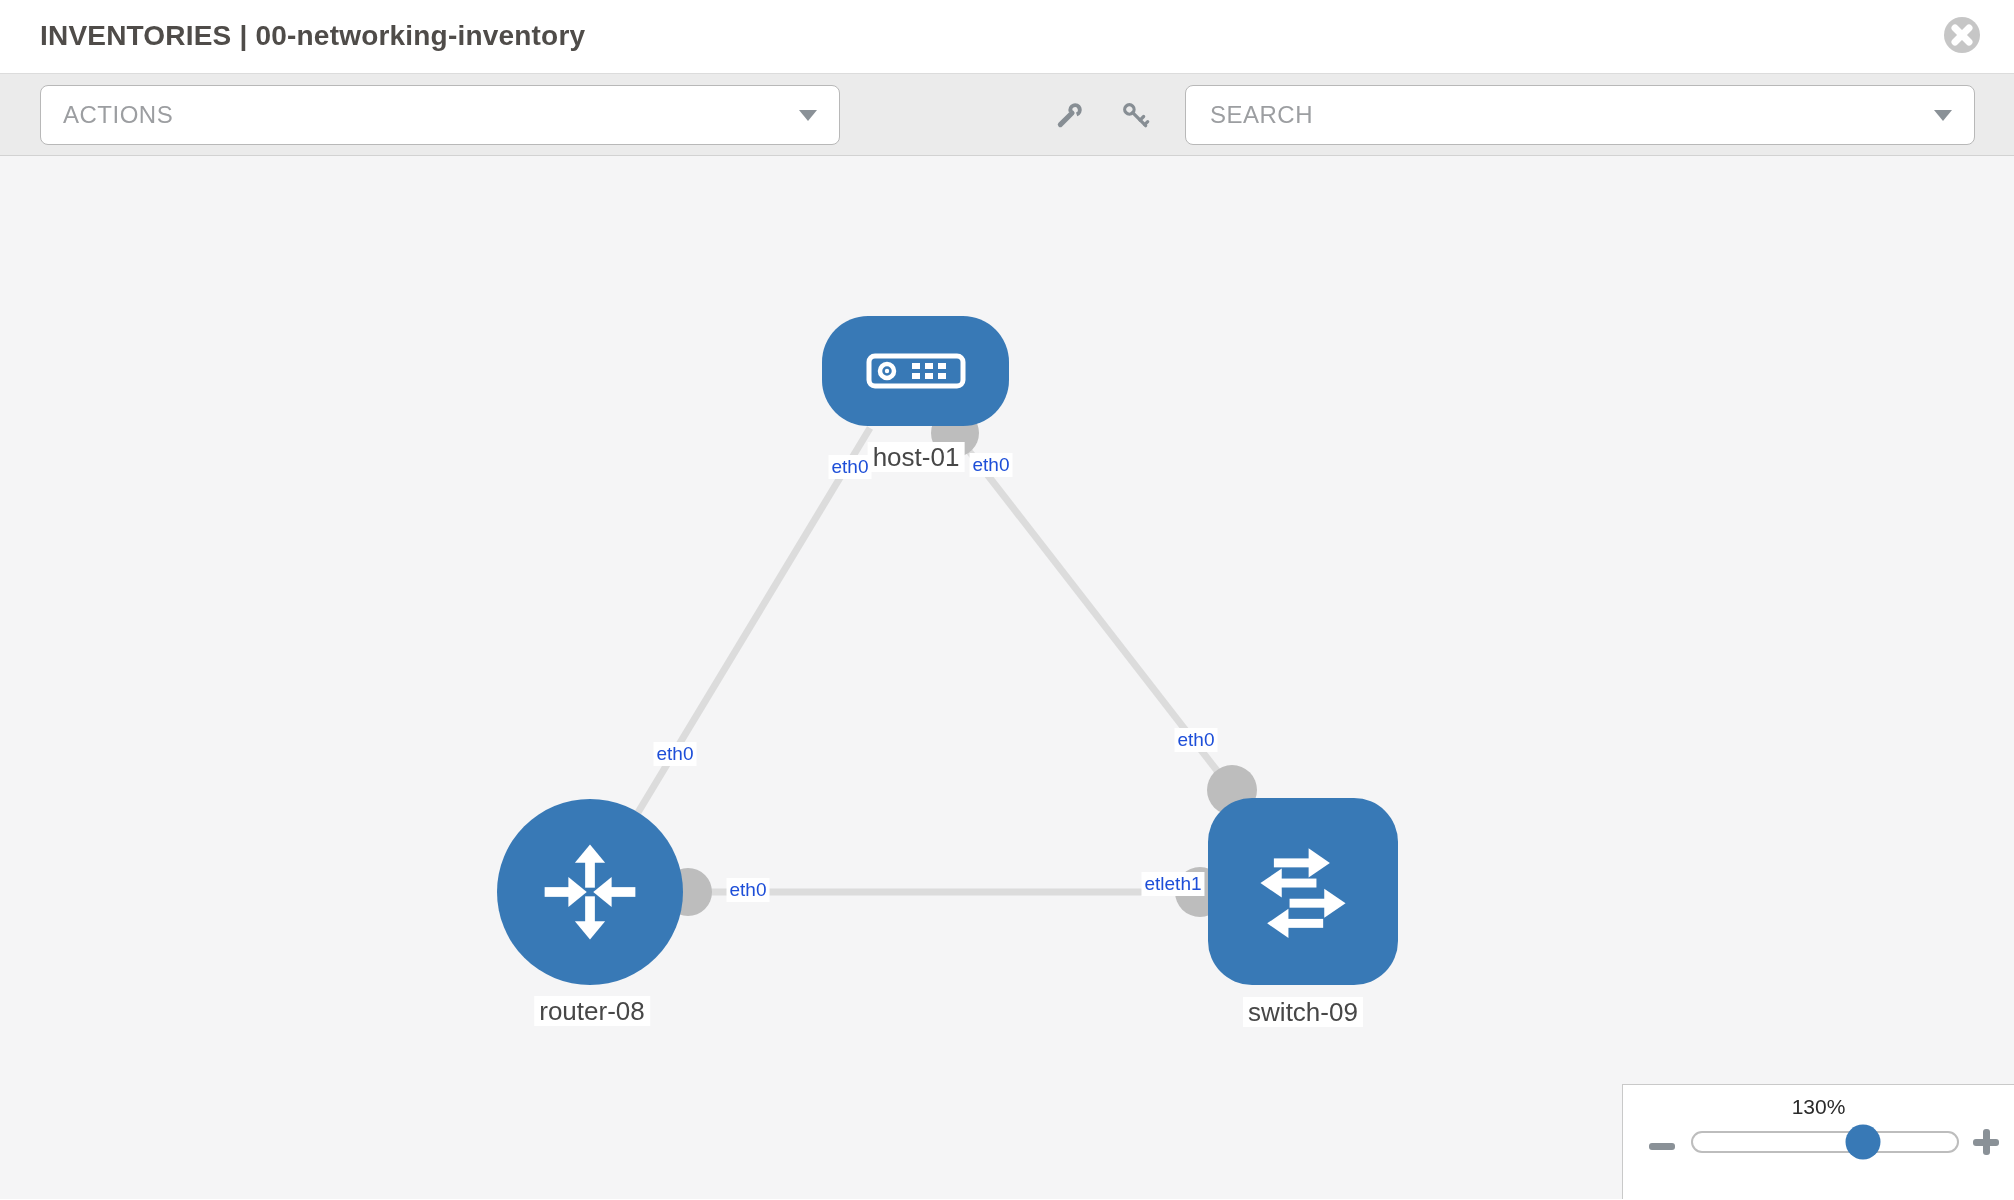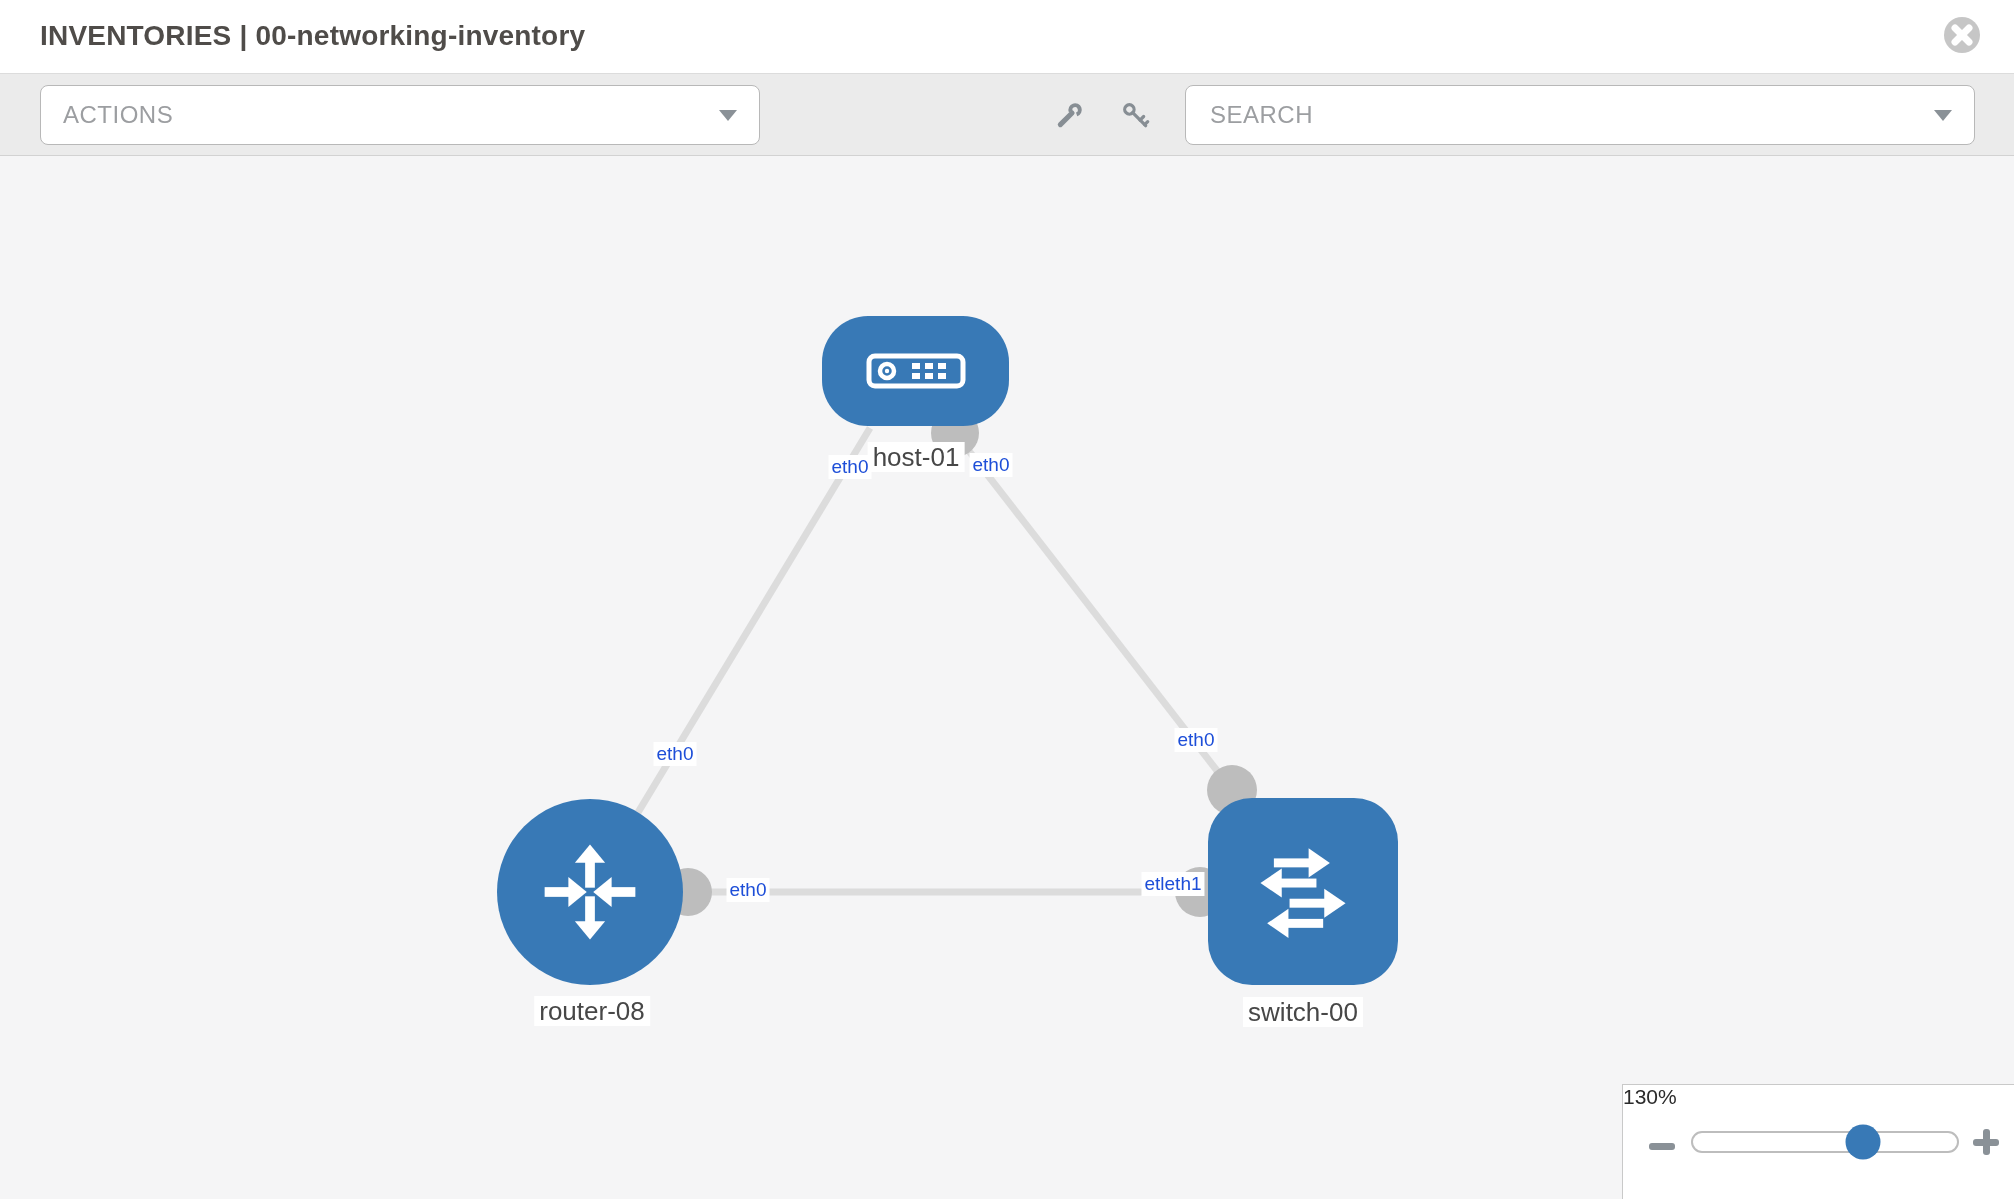--- a/index.html
+++ b/index.html
@@ -18,21 +18,21 @@
   
   .toolbar { position:relative; height:83px; background:#ebebeb;
     border-top:1px solid #dcdcdc; border-bottom:1px solid #d2d2d2; }
   .select { position:absolute; top:11px; height:60px; background:#fff;
     border:1px solid #b8b8b8; border-radius:8px; display:flex; align-items:center;
     padding:0 22px; cursor:pointer; }
   .select .sel-text { font-size:24px; color:#9c9ea1; letter-spacing:0.5px; }
   .select .caret { margin-left:auto; width:0; height:0;
     border-left:9px solid transparent; border-right:9px solid transparent;
     border-top:11px solid #8a9197; }
-  .select.actions { left:40px; width:720px; }
+  .select.actions { left:40px; width:800px; }
   .select.search  { left:1185px; width:790px;padding-left:24px; }
   .tool-btn { position:absolute; top:24px; width:38px; height:38px; border:none;
     background:transparent; cursor:pointer; }
   .tool-btn.wrench { left:1050px; }
   .tool-btn.key    { left:1117px; }
 
   
   .canvas { position:relative; width:2014px; height:1043px; background:#f5f5f6; }
   .links-layer { position:absolute; left:0; top:0; }
 
@@ -42,21 +42,21 @@
   .node.switch { left:1208px; top:642px; width:190px; height:187px; border-radius:44px; background:#3879b6; }
 
   .node-label { position:absolute; transform:translateX(-50%); background:#fff;
     color:#474747; font-size:26px; line-height:30px; padding:0 5px; white-space:nowrap; }
   .iface { position:absolute; transform:translateX(-50%); background:#fff;
     color:#1d4ed8; font-size:19px; line-height:24px; padding:0 3px; white-space:nowrap; }
 
   
   .zoom-panel { position:absolute; right:0; bottom:0; width:392px; height:115px;
     background:#fff; border:1px solid #c9c9c9; border-right:none; border-bottom:none; }
-  .zoom-level { position:absolute; top:0; left:0; width:100%; 
+  .zoom-level { position:absolute; top:10px; left:0; width:100%; text-align:center;
     font-size:21px; color:#2b2b2b; }
   .zoom-btn { position:absolute; border:none; background:transparent; cursor:pointer; }
   .zoom-btn.minus { left:22px; top:45px; width:34px; height:24px; }
   .minus-bar { display:block; margin:9px auto 0; width:26px; height:7px; border-radius:3px; background:#8a9197; }
   .zoom-btn.plus { left:346px; top:43px; width:34px; height:28px; }
   .plus-icon { position:relative; display:block; width:26px; height:26px; margin:0 auto; }
   .plus-icon .h { position:absolute; left:0; top:10px; width:26px; height:7px; border-radius:3px; background:#8a9197; }
   .plus-icon .v { position:absolute; left:10px; top:0; width:7px; height:26px; border-radius:3px; background:#8a9197; }
   .slider-track { position:absolute; left:68px; top:46px; width:268px; height:22px;
     background:#fff; border:2px solid #bdbdbd; border-radius:12px; cursor:pointer; }
@@ -159,21 +159,21 @@
           <rect x="38" y="56" width="34" height="8"></rect>
             <polygon points="88,60 69,47 69,73"></polygon>
           <polygon points="18,78 37,65 37,91"></polygon>
             <rect x="34" y="74" width="34" height="8"></rect>
         </g>
       </svg>
     </div>
 
     <div class="node-label" style="left:916px; top:286px;">host-01</div>
     <div class="node-label" style="left:592px; top:840px;">router-08</div>
-    <div class="node-label" style="left:1303px; top:841px;">switch-00</div>
+    <div class="node-label" style="left:1303px; top:841px;">switch-09</div>
 
     <div class="iface" style="left:850px;  top:299px;">eth0</div>
     <div class="iface" style="left:991px;  top:297px;">eth0</div>
     <div class="iface" style="left:675px;  top:586px;">eth0</div>
     <div class="iface" style="left:1196px; top:572px;">eth0</div>
     <div class="iface" style="left:748px;  top:722px;">eth0</div>
     <div class="iface" style="left:1173px; top:716px;">etleth1</div>
 
     <div class="zoom-panel">
       <div class="zoom-level">130%</div>

